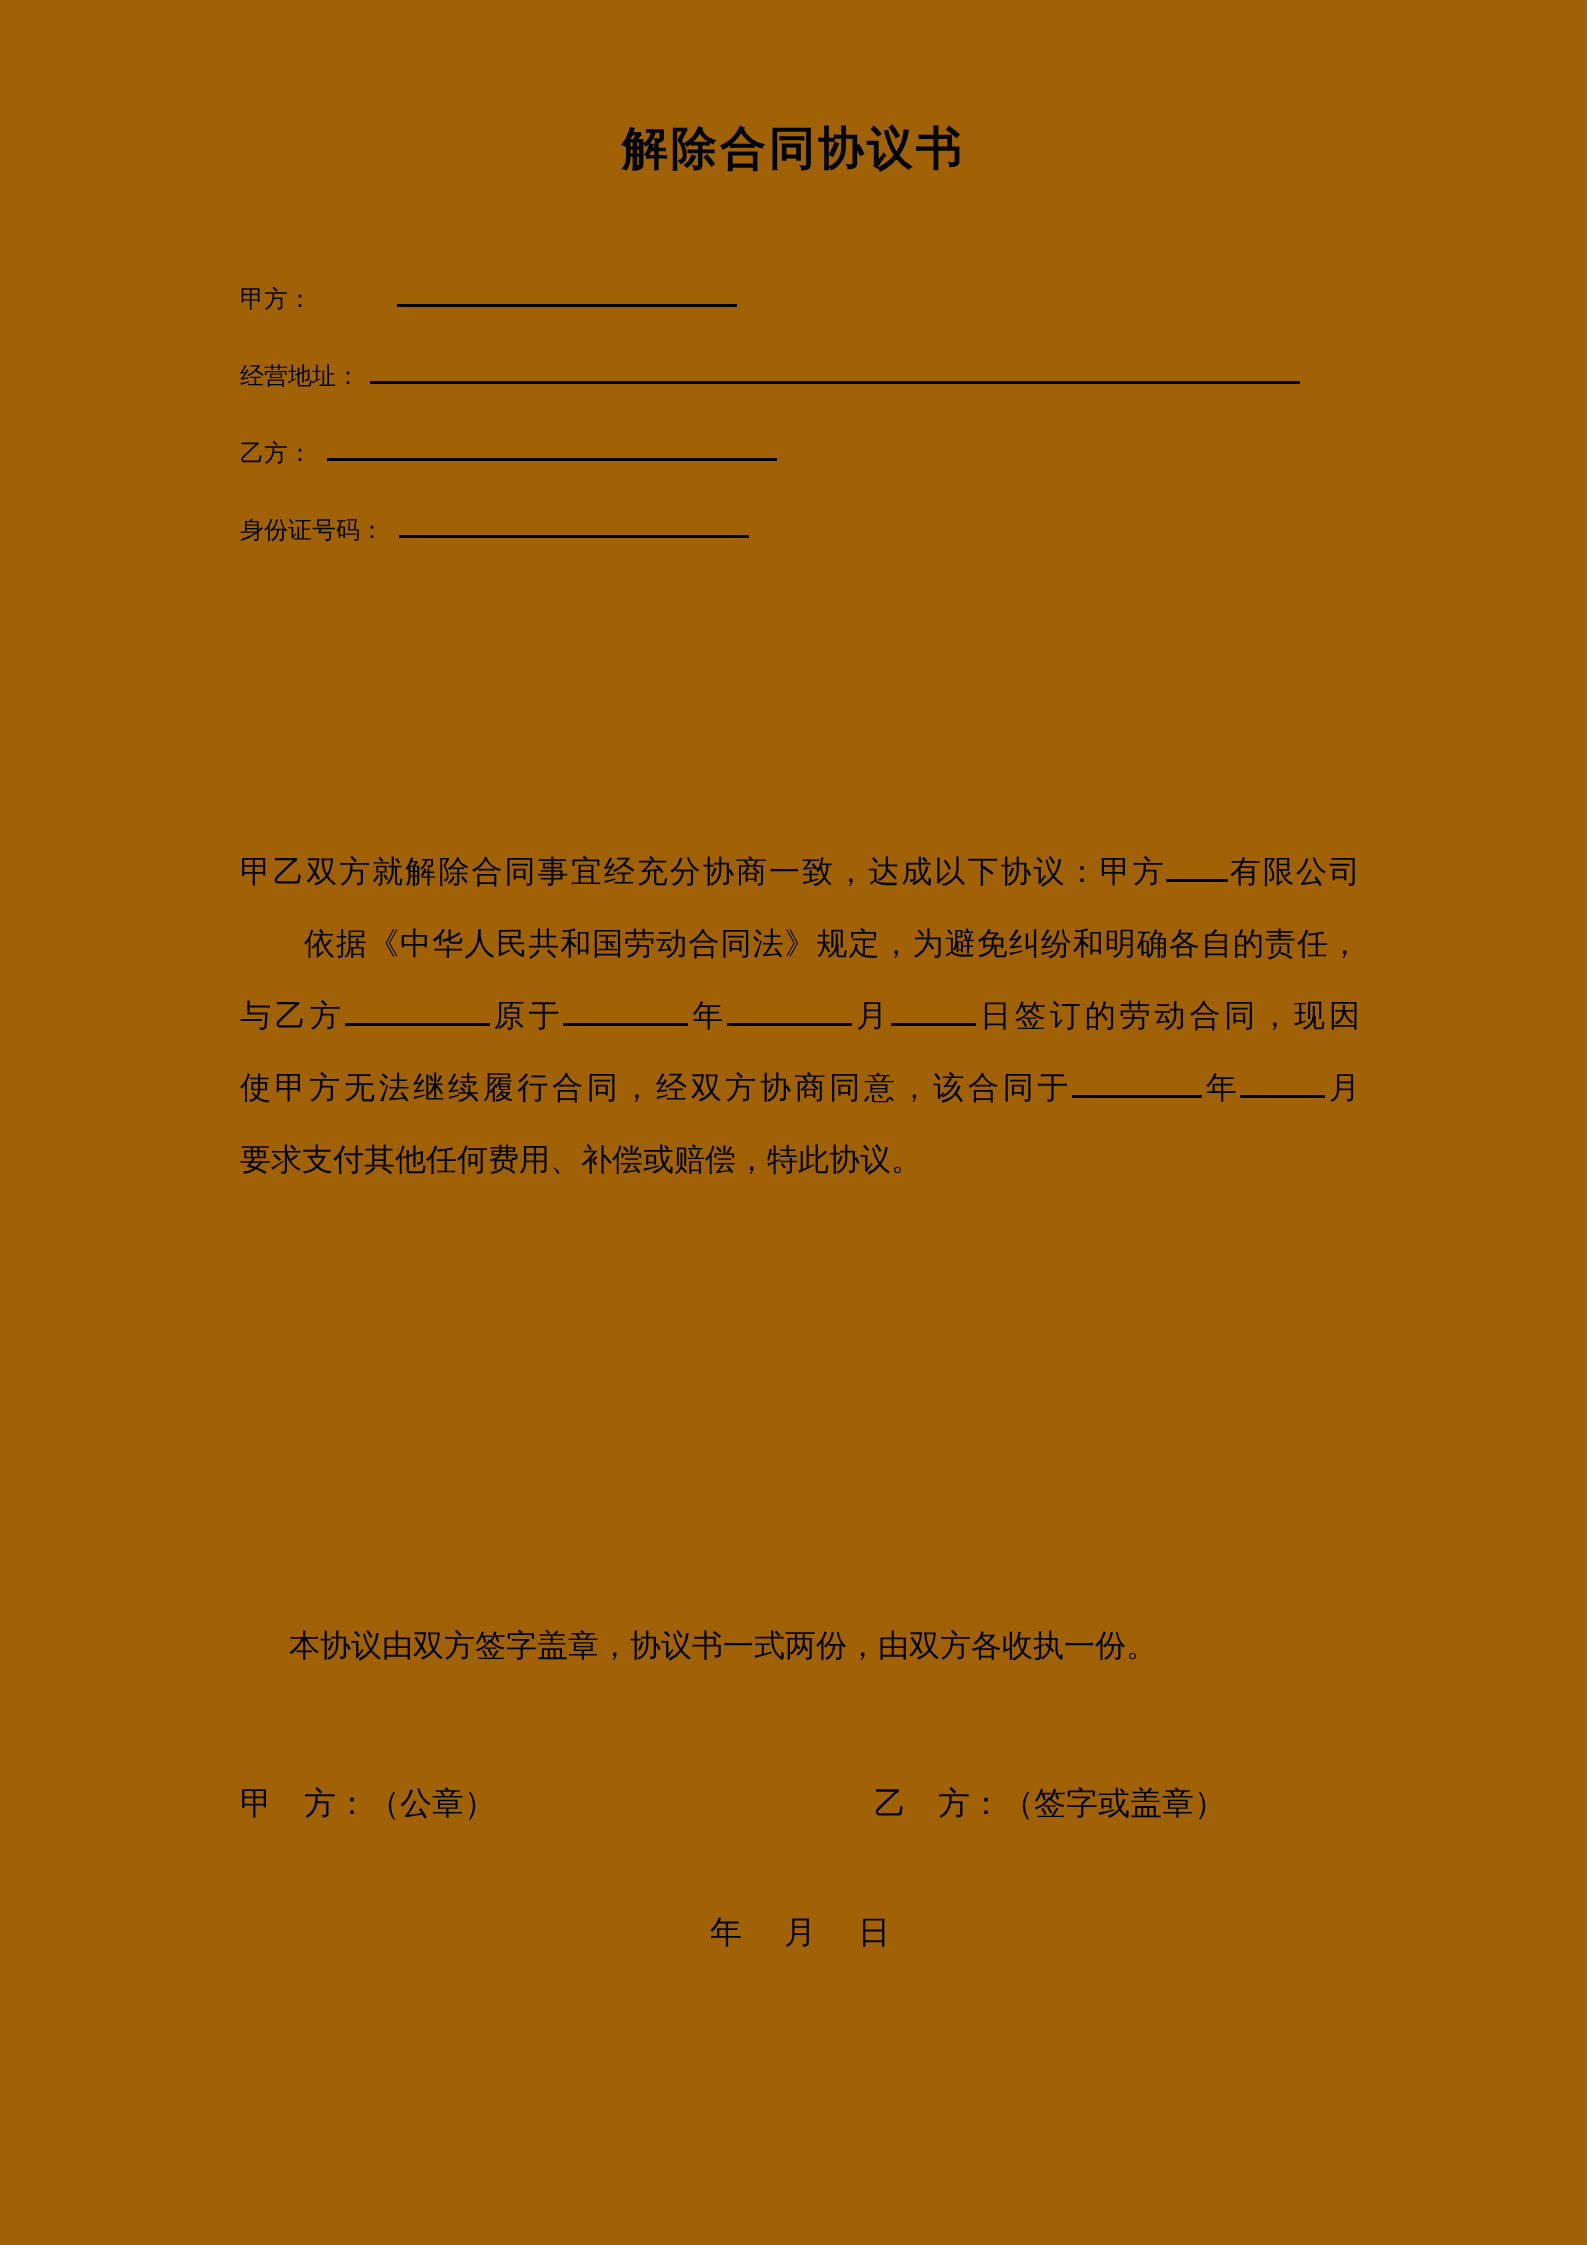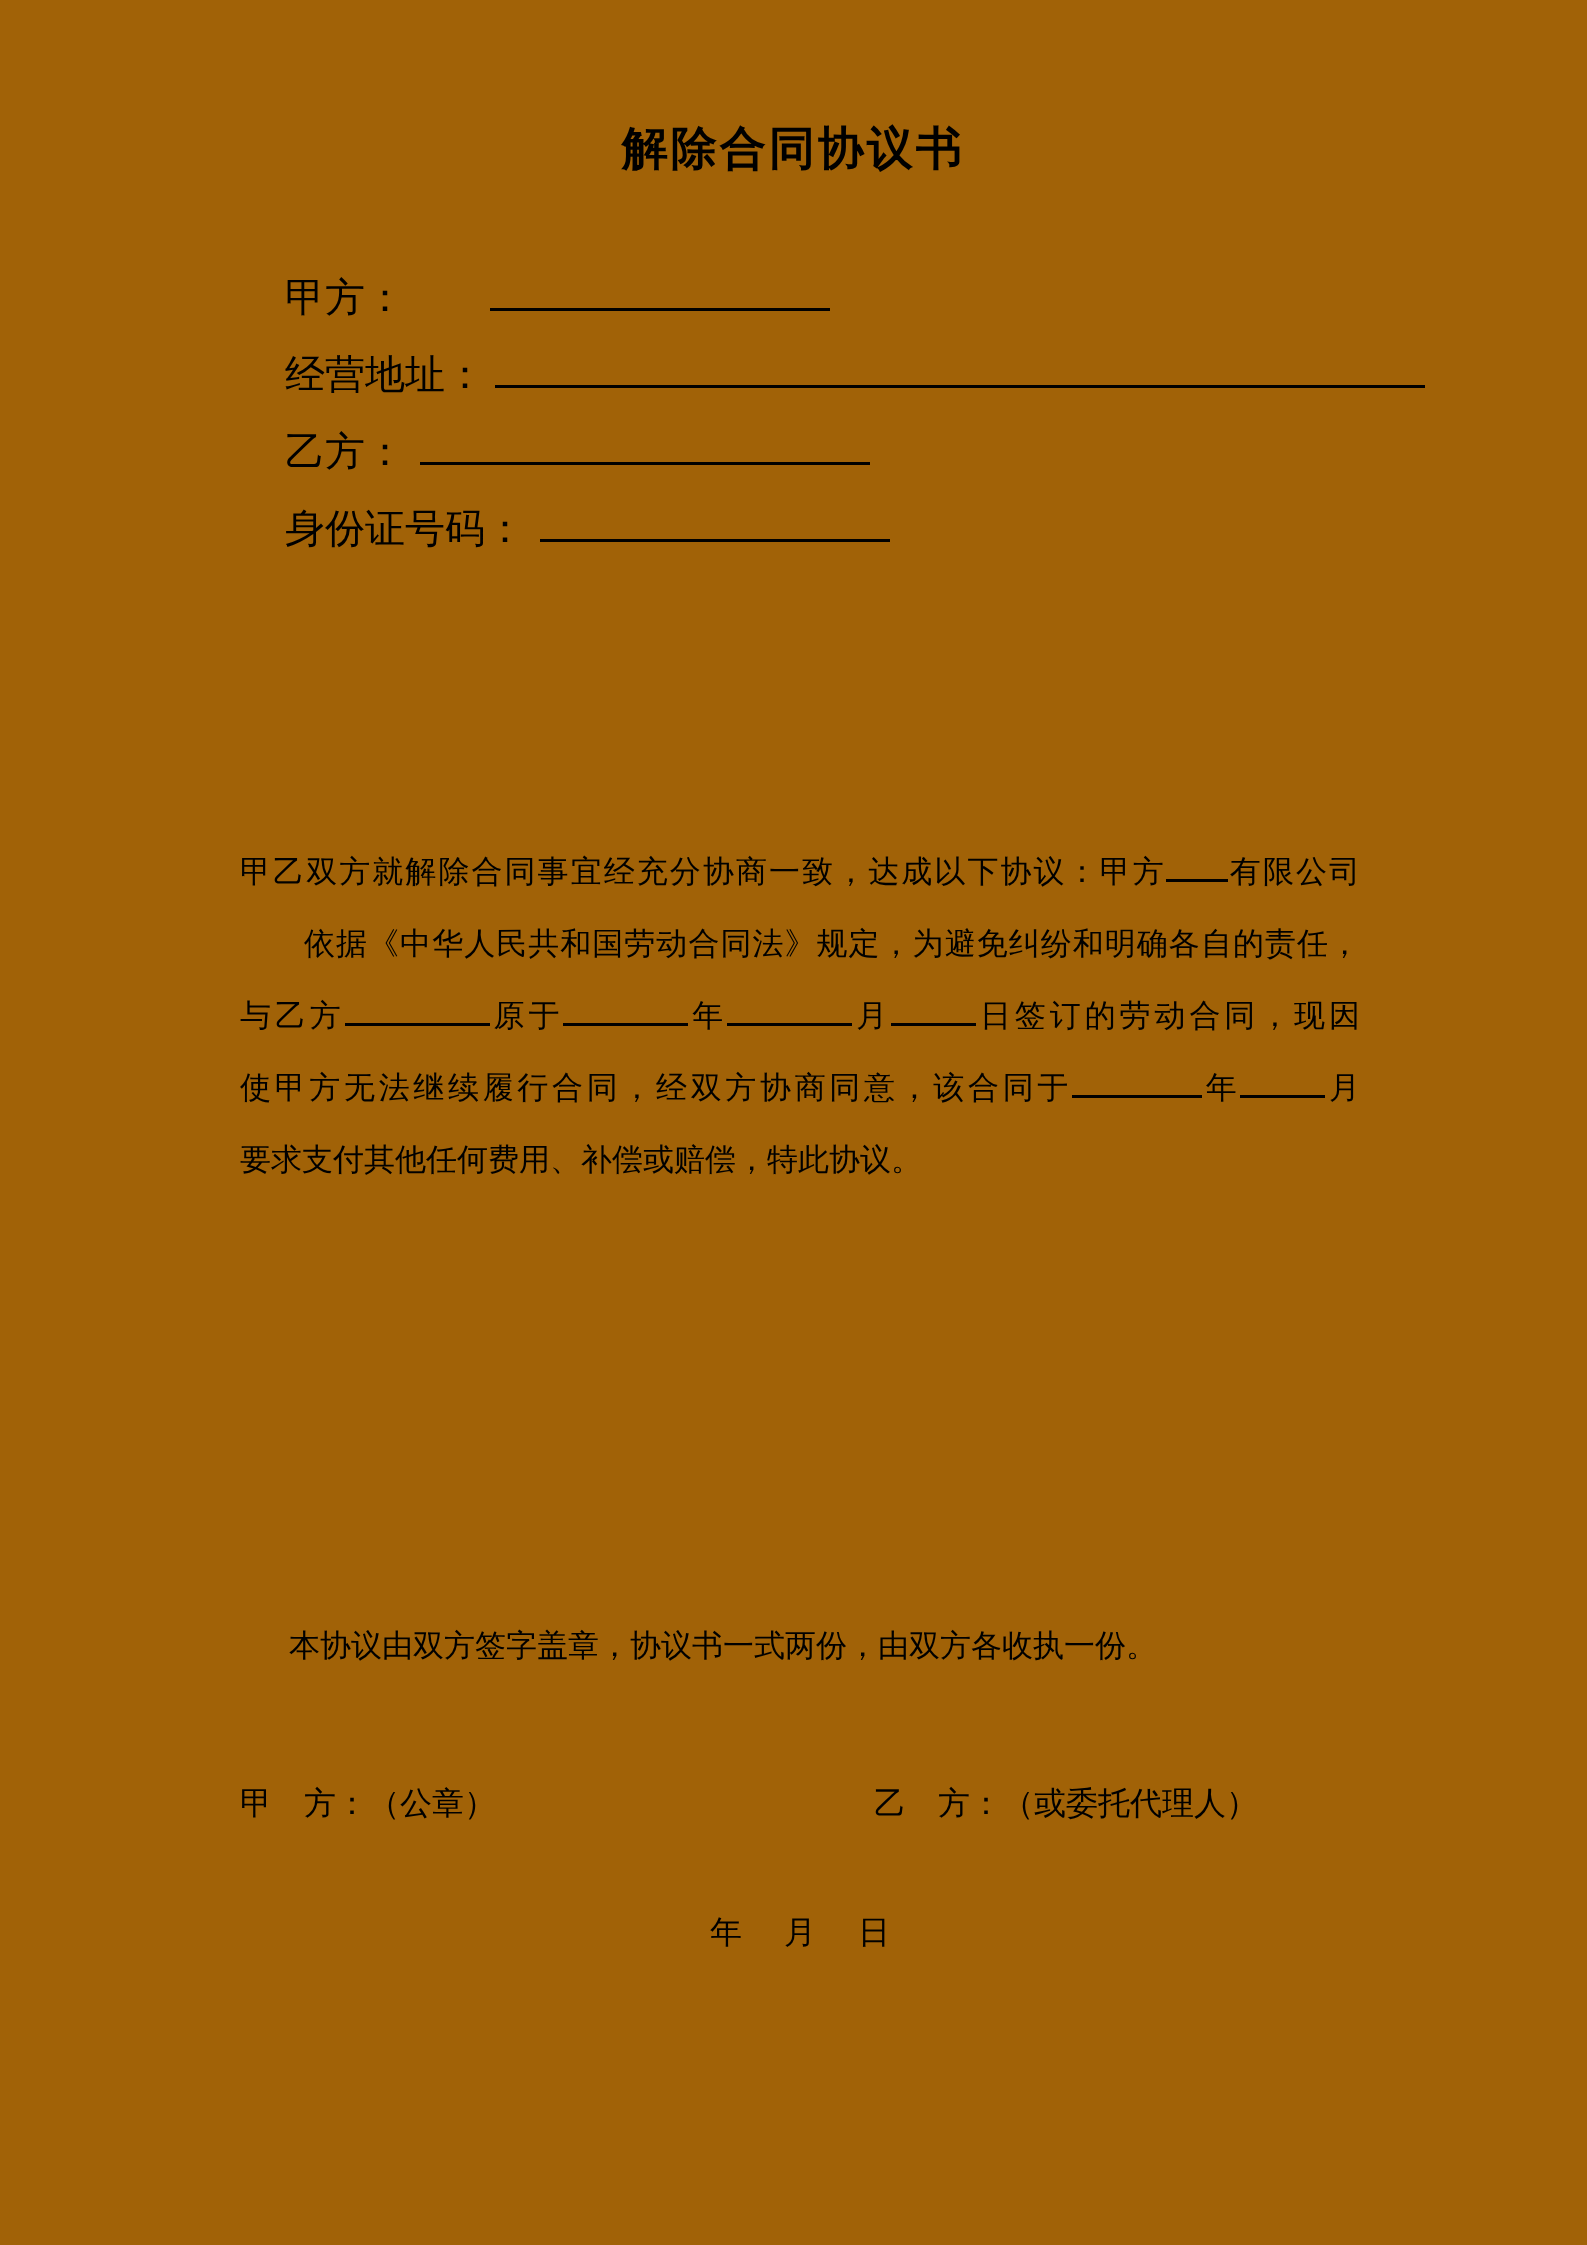--- a/index.html
+++ b/index.html
@@ -25,23 +25,22 @@
   }
   .fields {
     position: absolute;
     top: 262px;
     left: 240px;
     right: 180px;
   }
   .field-row {
     height: 77px;
     line-height: 77px;
-    font-size: 40px;
+    font-size: 24px;
     white-space: nowrap;
-    margin-left: 45px;
   }
   .blank {
     display: inline-block;
     height: 36px;
     border-bottom: 3px solid #000000;
     vertical-align: baseline;
   }
   .para {
     position: absolute;
     top: 838px;
@@ -107,17 +106,17 @@
       <div class="para-line justify indent"><span>依据《中华人民共和国劳动合同法》规定，为避免纠纷和明确各自的责任，</span></div>
       <div class="para-line justify"><span>与乙方</span><span class="blank" style="width: 145px;"></span><span>原于</span><span class="blank" style="width: 125px;"></span><span>年</span><span class="blank" style="width: 125px;"></span><span>月</span><span class="blank" style="width: 85px;"></span><span>日签订的劳动合同，现因</span></div>
       <div class="para-line justify"><span>使甲方无法继续履行合同，经双方协商同意，该合同于</span><span class="blank" style="width: 130px;"></span><span>年</span><span class="blank" style="width: 85px;"></span><span>月</span></div>
       <div class="para-line"><span>要求支付其他任何费用、补偿或赔偿，特此协议。</span></div>
     </div>
 
   <p class="closing">本协议由双方签字盖章，协议书一式两份，由双方各收执一份。</p>
 
   <div class="signatures">
     <span class="party-a">甲　方：（公章）</span>
-    <span class="party-b">乙　方：（或委托代理人）</span>
+    <span class="party-b">乙　方：（签字或盖章）</span>
   </div>
 
   <div class="dateline" id="dateline"><span class="date-part">年</span><span class="date-part">月</span><span class="date-part">日</span></div>
 </div>
 
 </body></html>

